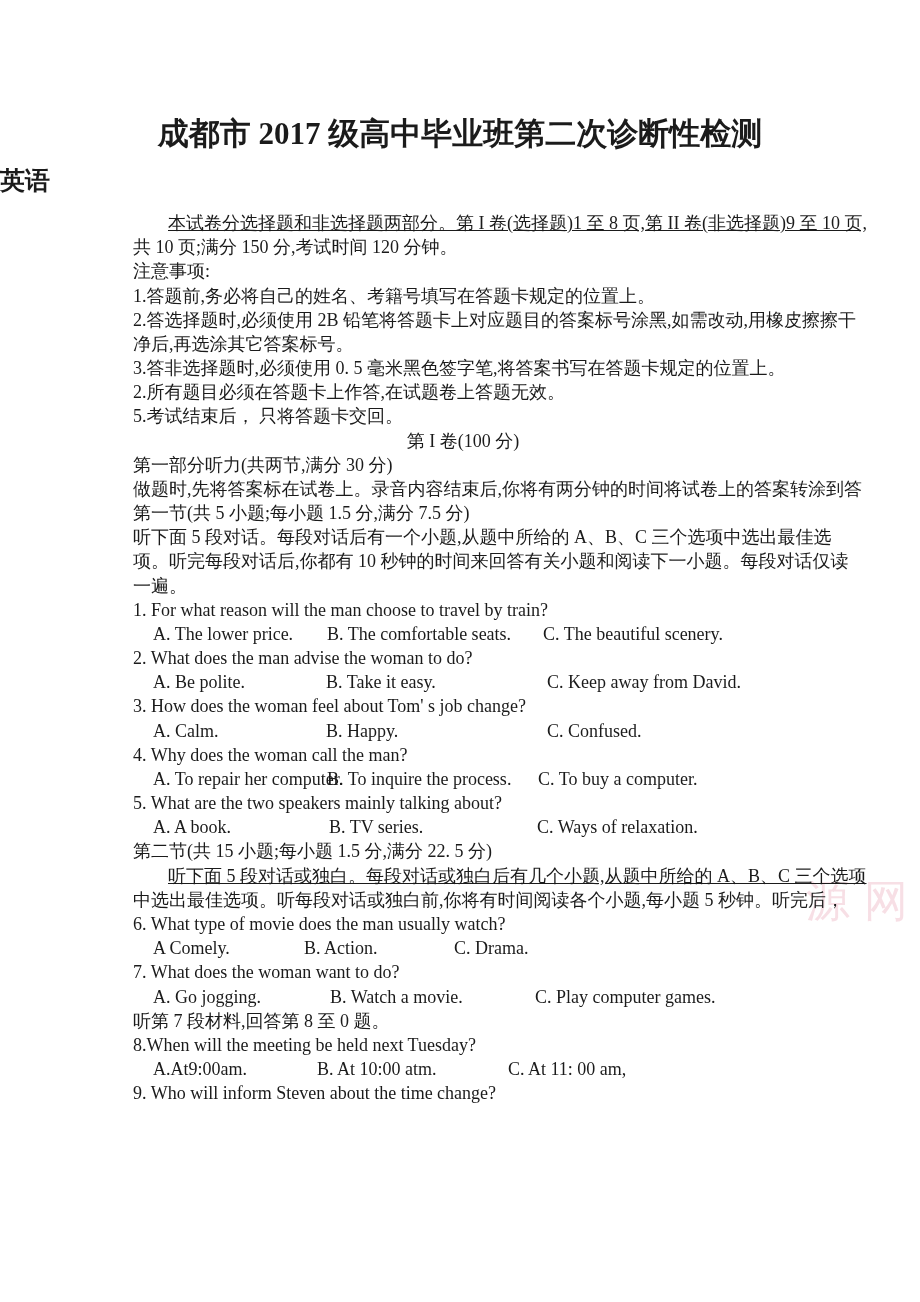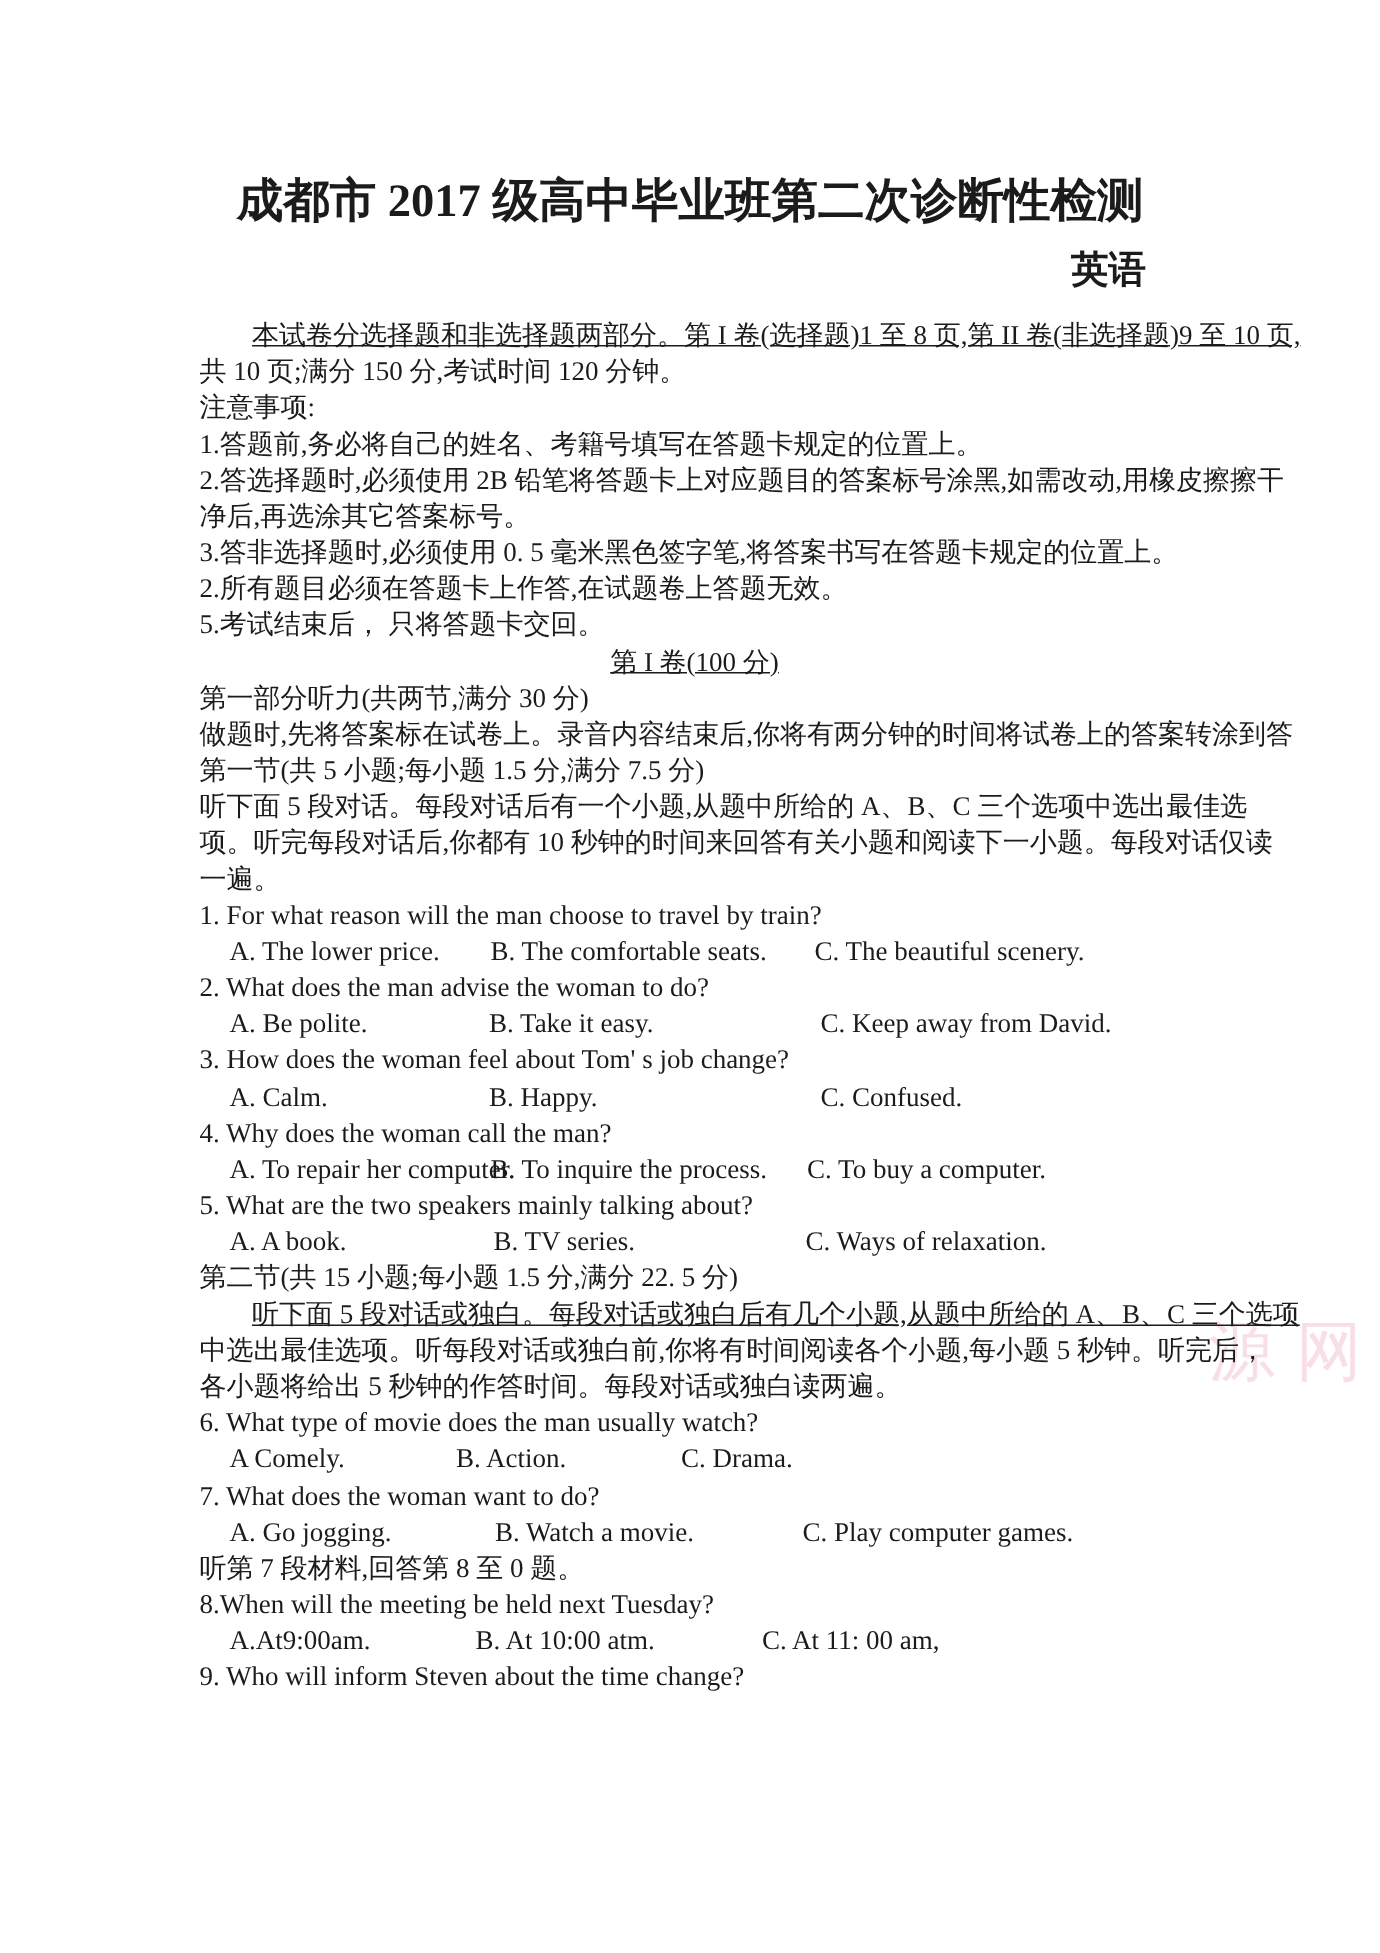--- a/index.html
+++ b/index.html
@@ -21,42 +21,41 @@
     font-size: 31px;
     font-weight: bold;
     line-height: 32px;
     white-space: nowrap;
   }
   .doc-subject {
     position: absolute;
     top: 165px;
     left: 0;
     width: 752px;
-    text-align: right;
+    text-align: left;
     font-size: 25px;
     font-weight: bold;
     line-height: 32px;
     white-space: nowrap;
-    padding-left: 12px;
   }
   .content {
     position: absolute;
     left: 133px;
     top: 211px;
     width: 660px;
   }
   .ln {
     position: relative;
     height: 24.18px;
     line-height: 24.18px;
     font-size: 18px;
     white-space: nowrap;
   }
   .ln.indent { padding-left: 35px; text-decoration: underline; }
-  .ln.center { text-align: center; text-decoration: underline; }
+  .ln.center { text-align: center; }
   .ln.opt span {
     position: absolute;
     top: 0;
     white-space: nowrap;
     margin-left: 20px;
   }
   .ln.opt .oa { left: 0; }
   .watermark {
     position: absolute;
     left: 806px;
@@ -127,21 +126,20 @@
     <div class="ln">5. What are the two speakers mainly talking about?</div>
     <div class="ln opt">
       <span class="oa">A. A book.</span>
       <span class="ob" style="left:176px">B. TV series.</span>
       <span class="oc" style="left:384px">C. Ways of relaxation.</span>
     </div>
 
     <div class="ln">第二节(共 15 小题;每小题 1.5 分,满分 22. 5 分)</div>
     <div class="ln indent">听下面 5 段对话或独白。每段对话或独白后有几个小题,从题中所给的 A、B、C 三个选项</div>
     <div class="ln">中选出最佳选项。听每段对话或独白前,你将有时间阅读各个小题,每小题 5 秒钟。听完后，</div>
-    <div class="ln">各小题将给出 5 秒钟的作答时间。每段对话或独白读两遍。</div>
 
     <div class="ln">6. What type of movie does the man usually watch?</div>
     <div class="ln opt">
       <span class="oa">A Comely.</span>
       <span class="ob" style="left:151px">B. Action.</span>
       <span class="oc" style="left:301px">C. Drama.</span>
     </div>
 
     <div class="ln">7. What does the woman want to do?</div>
     <div class="ln opt">

